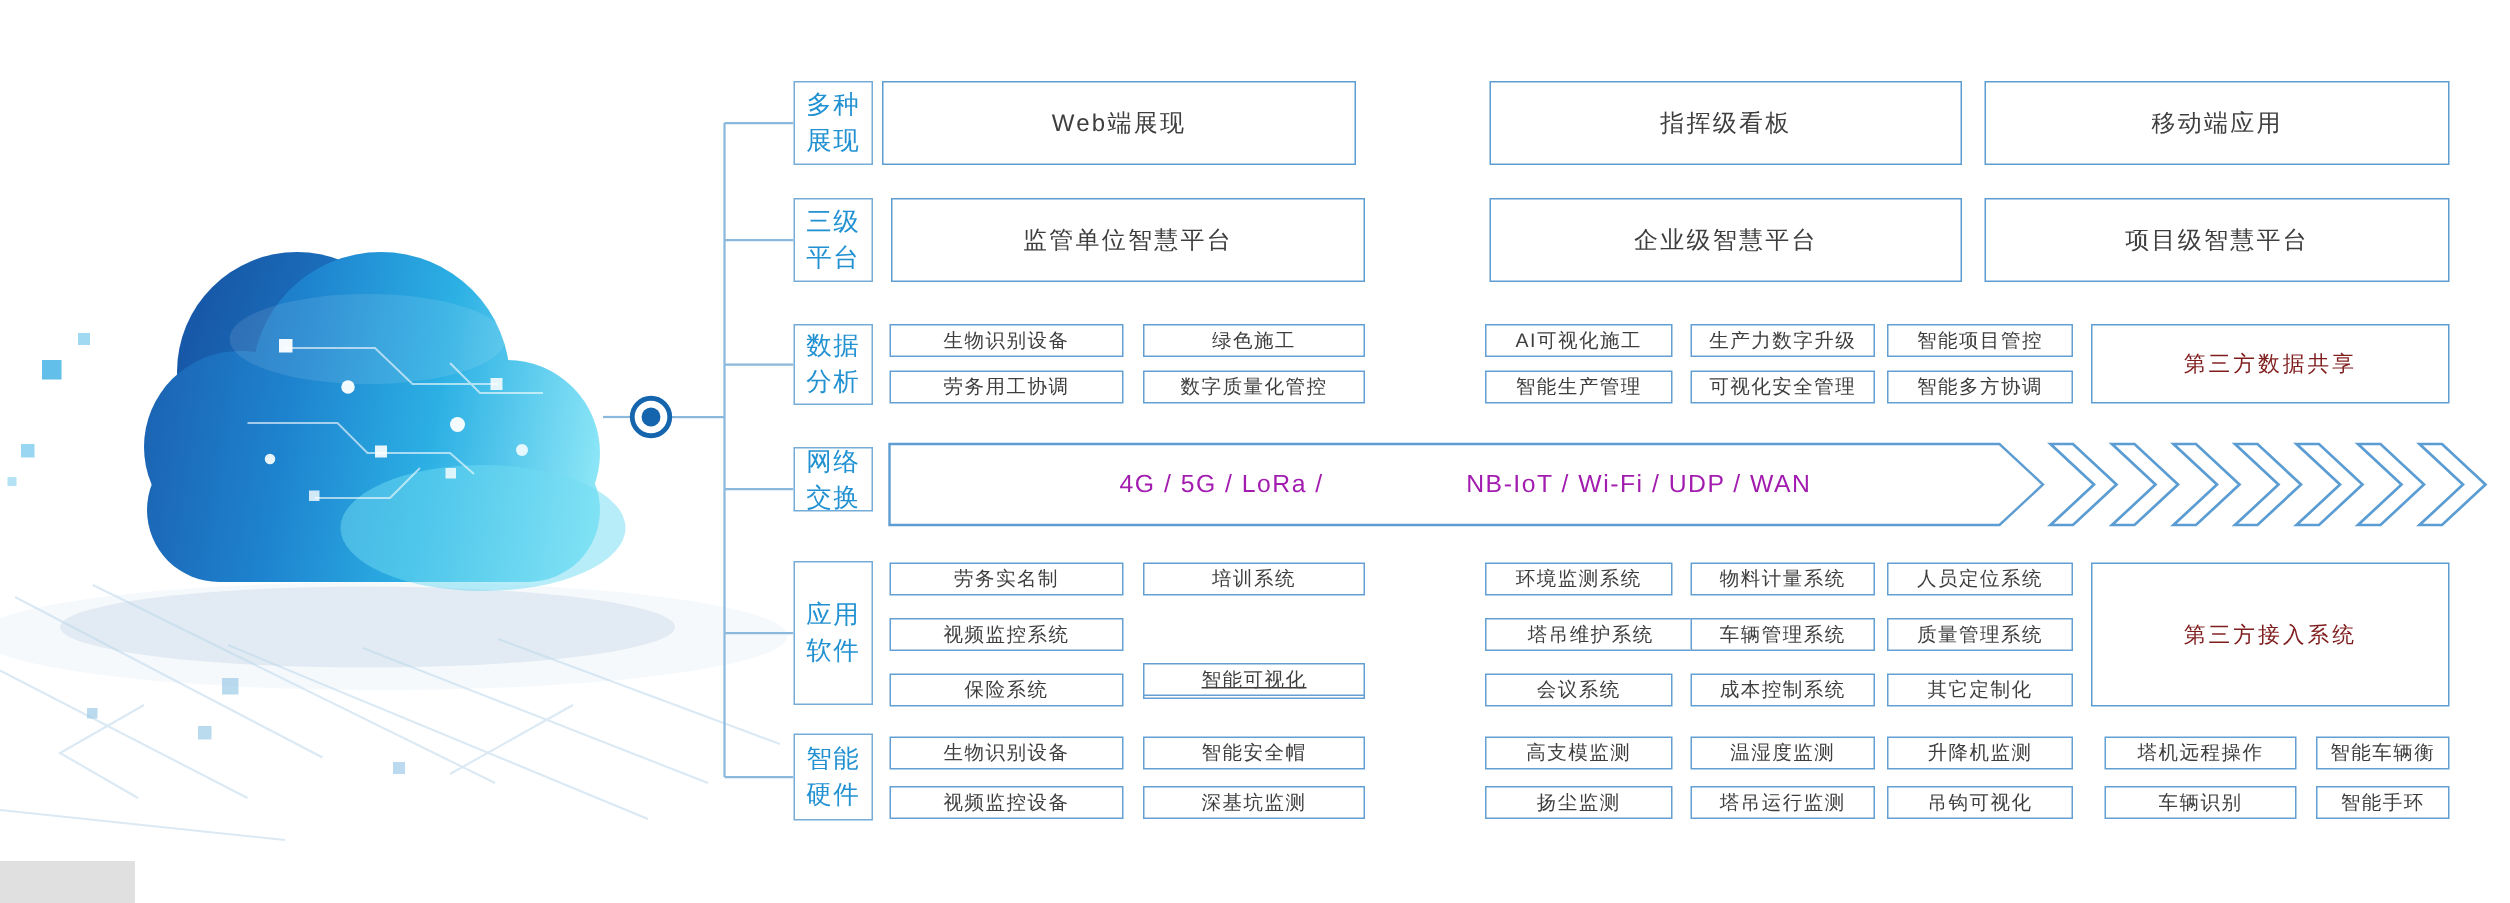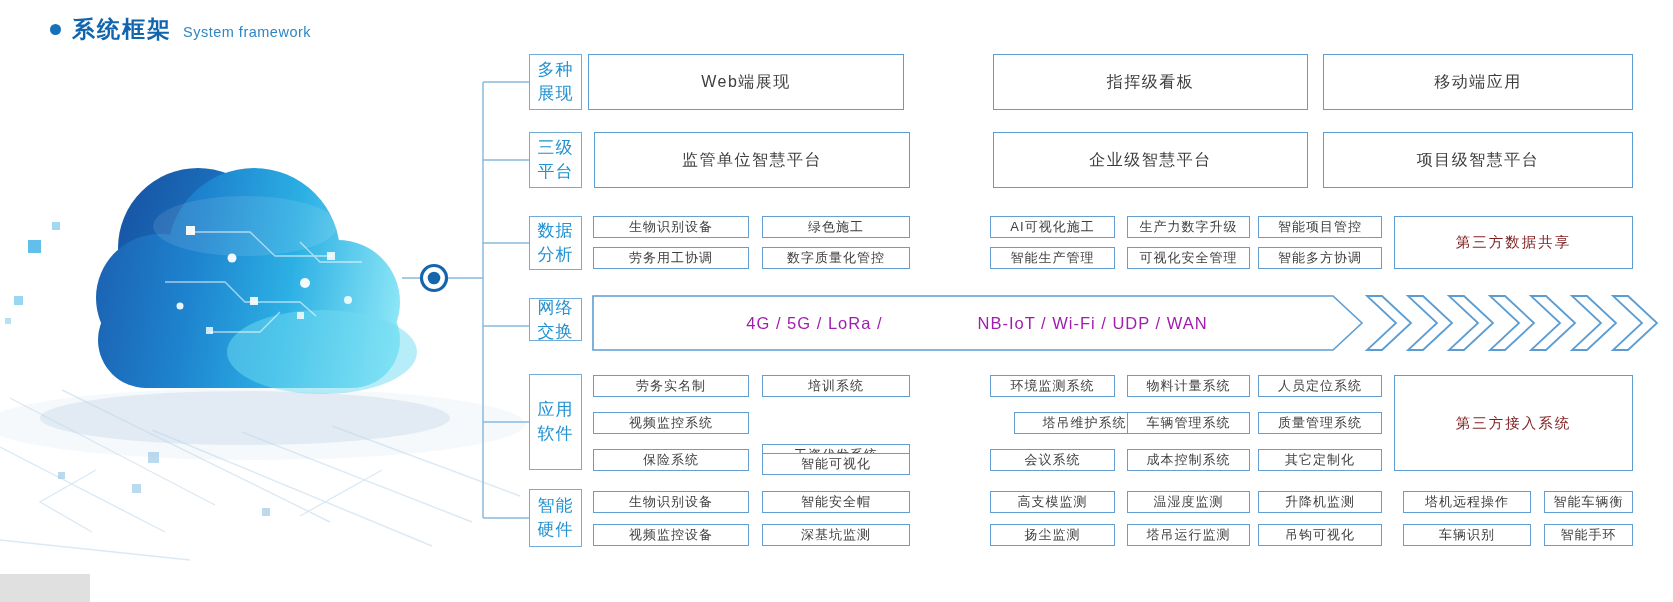--- a/index.html
+++ b/index.html
@@ -137,25 +137,20 @@
       <path d="M 1367,296 L 1382,296 L 1411,323 L 1382,350 L 1367,350 L 1396,323 Z"></path>
       <path d="M 1408,296 L 1423,296 L 1452,323 L 1423,350 L 1408,350 L 1437,323 Z"></path>
       <path d="M 1449,296 L 1464,296 L 1493,323 L 1464,350 L 1449,350 L 1478,323 Z"></path>
       <path d="M 1490,296 L 1505,296 L 1534,323 L 1505,350 L 1490,350 L 1519,323 Z"></path>
       <path d="M 1531,296 L 1546,296 L 1575,323 L 1546,350 L 1531,350 L 1560,323 Z"></path>
       <path d="M 1572,296 L 1587,296 L 1616,323 L 1587,350 L 1572,350 L 1601,323 Z"></path>
       <path d="M 1613,296 L 1628,296 L 1657,323 L 1628,350 L 1613,350 L 1642,323 Z"></path>
     </g>
   </svg>
 
-  <div class="title">
-    <span class="dot"></span>
-    <span class="cn">系统框架</span>
-    <span class="en">System framework</span>
-  </div>
 
   <div class="abs lb" style="left:529px;top:54px;width:53px;height:56px;">
     <span>多种</span>
     <span>展现</span>
   </div>
   <div class="abs bg" style="left:588px;top:54px;width:316px;height:56px;">Web端展现</div>
   <div class="abs bg" style="left:993px;top:54px;width:315px;height:56px;">指挥级看板</div>
   <div class="abs bg" style="left:1323px;top:54px;width:310px;height:56px;">移动端应用</div>
 
   <div class="abs lb" style="left:529px;top:132px;width:53px;height:56px;">
@@ -195,25 +190,25 @@
     <span>应用</span>
     <span>软件</span>
   </div>
   <div class="abs bx" style="left:593px;top:375px;width:156px;height:22px;">劳务实名制</div>
   <div class="abs bx" style="left:762px;top:375px;width:148px;height:22px;">培训系统</div>
   <div class="abs bx" style="left:990px;top:375px;width:125px;height:22px;">环境监测系统</div>
   <div class="abs bx" style="left:1127px;top:375px;width:123px;height:22px;">物料计量系统</div>
   <div class="abs bx" style="left:1258px;top:375px;width:124px;height:22px;">人员定位系统</div>
   <div class="abs bx" style="left:593px;top:412px;width:156px;height:22px;">视频监控系统</div>
   <div class="abs bx" style="left:762px;top:412px;width:148px;height:22px;margin-top:32px;">工资代发系统</div>
-  <div class="abs bx" style="left:990px;top:412px;width:141px;height:22px;margin-left:24px;">塔吊维护系统</div>
+  <div class="abs bx" style="left:990px;top:412px;width:141px;height:22px;">塔吊维护系统</div>
   <div class="abs bx" style="left:1127px;top:412px;width:123px;height:22px;">车辆管理系统</div>
   <div class="abs bx" style="left:1258px;top:412px;width:124px;height:22px;">质量管理系统</div>
   <div class="abs bx" style="left:593px;top:449px;width:156px;height:22px;">保险系统</div>
-  <div class="abs bx" style="left:762px;top:453px;width:148px;height:22px;">智能可视化</div>
+  <div class="abs bx" style="left:762px;top:442px;width:148px;height:22px;text-decoration:underline;">智能可视化</div>
   <div class="abs bx" style="left:990px;top:449px;width:125px;height:22px;">会议系统</div>
   <div class="abs bx" style="left:1127px;top:449px;width:123px;height:22px;">成本控制系统</div>
   <div class="abs bx" style="left:1258px;top:449px;width:124px;height:22px;">其它定制化</div>
   <div class="abs sp" style="left:1394px;top:375px;width:239px;height:96px;">第三方接入系统</div>
 
   <div class="abs lb" style="left:529px;top:489px;width:53px;height:58px;">
     <span>智能</span>
     <span>硬件</span>
   </div>
   <div class="abs bx" style="left:593px;top:491px;width:156px;height:22px;">生物识别设备</div>

